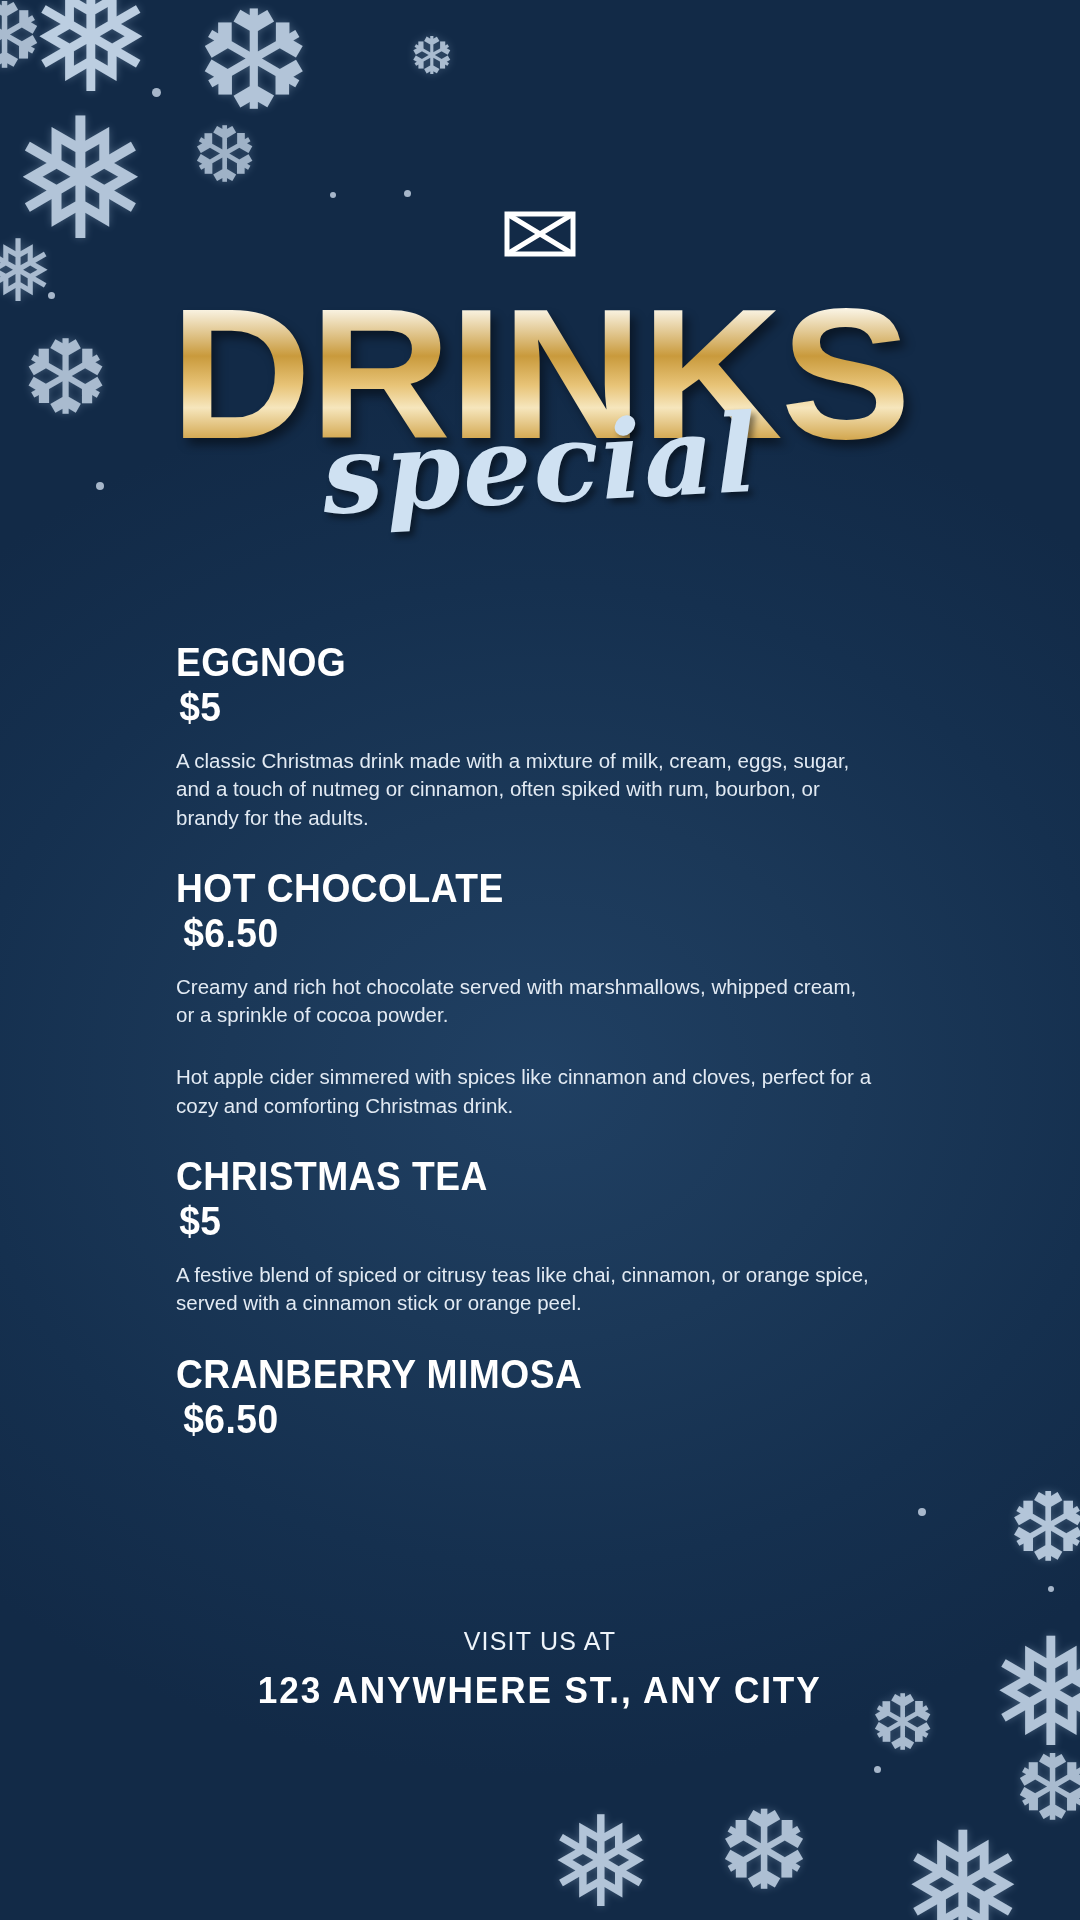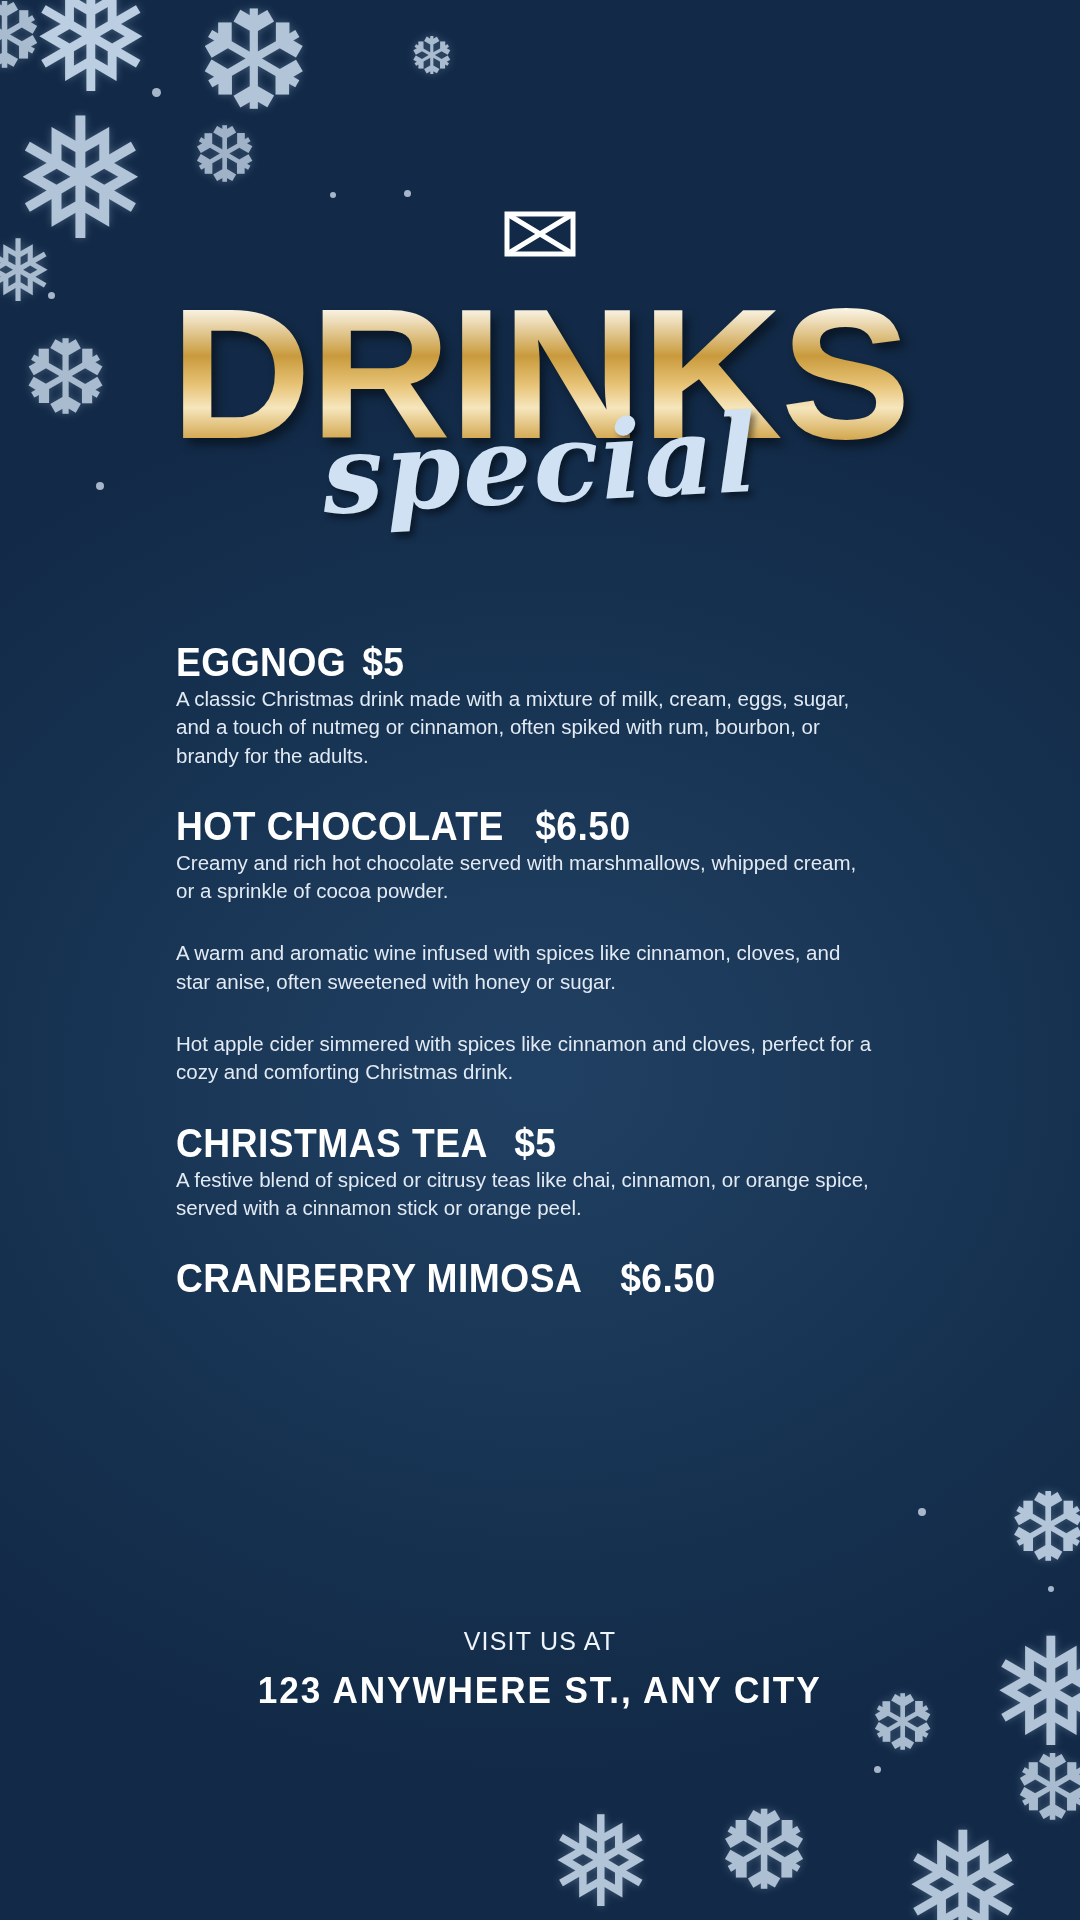--- a/index.html
+++ b/index.html
@@ -98,20 +98,22 @@
   .menu {
     position: absolute;
     top: 640px;
     left: 176px;
     width: 728px;
   }
   .item { margin-bottom: 34px; }
   .item-head {
     display: flex;
     align-items: baseline;
+    justify-content: space-between;
+    flex-direction: column;
   }
   .item-name {
     font-family: "Liberation Sans Narrow", "Liberation Sans", sans-serif;
     font-size: 40px;
     font-weight: bold;
     letter-spacing: 0.5px;
     color: #ffffff;
     text-transform: uppercase;
     transform: scaleX(0.93);
     transform-origin: left center;
@@ -119,21 +121,21 @@
   .item-price {
     font-family: "Liberation Sans Narrow", "Liberation Sans", sans-serif;
     font-size: 40px;
     font-weight: bold;
     color: #ffffff;
     letter-spacing: 0.5px;
     transform: scaleX(0.93);
     transform-origin: right center;
   }
   .item-desc {
-    margin-top: 0;
+    margin-top: 17px;
     font-size: 20.5px;
     line-height: 1.38;
     color: #e2eaf3;
     max-width: 700px;
     font-weight: 400;
   }
 
   
   .footer {
     position: absolute;
@@ -216,21 +218,20 @@
 
     <div class="item">
       <div class="item-head">
         <span class="item-name">HOT CHOCOLATE</span>
         <span class="item-price">$6.50</span>
       </div>
       <div class="item-desc">Creamy and rich hot chocolate served with marshmallows, whipped cream, or a sprinkle of cocoa powder.</div>
     </div>
 
     <div class="item">
-      <div class="item-desc">A warm and aromatic wine infused with spices like cinnamon, cloves, and star anise, often sweetened with honey or sugar.</div>
     </div>
 
     <div class="item">
       <div class="item-desc">Hot apple cider simmered with spices like cinnamon and cloves, perfect for a cozy and comforting Christmas drink.</div>
     </div>
 
     <div class="item">
       <div class="item-head">
         <span class="item-name">CHRISTMAS TEA</span>
         <span class="item-price">$5</span>

